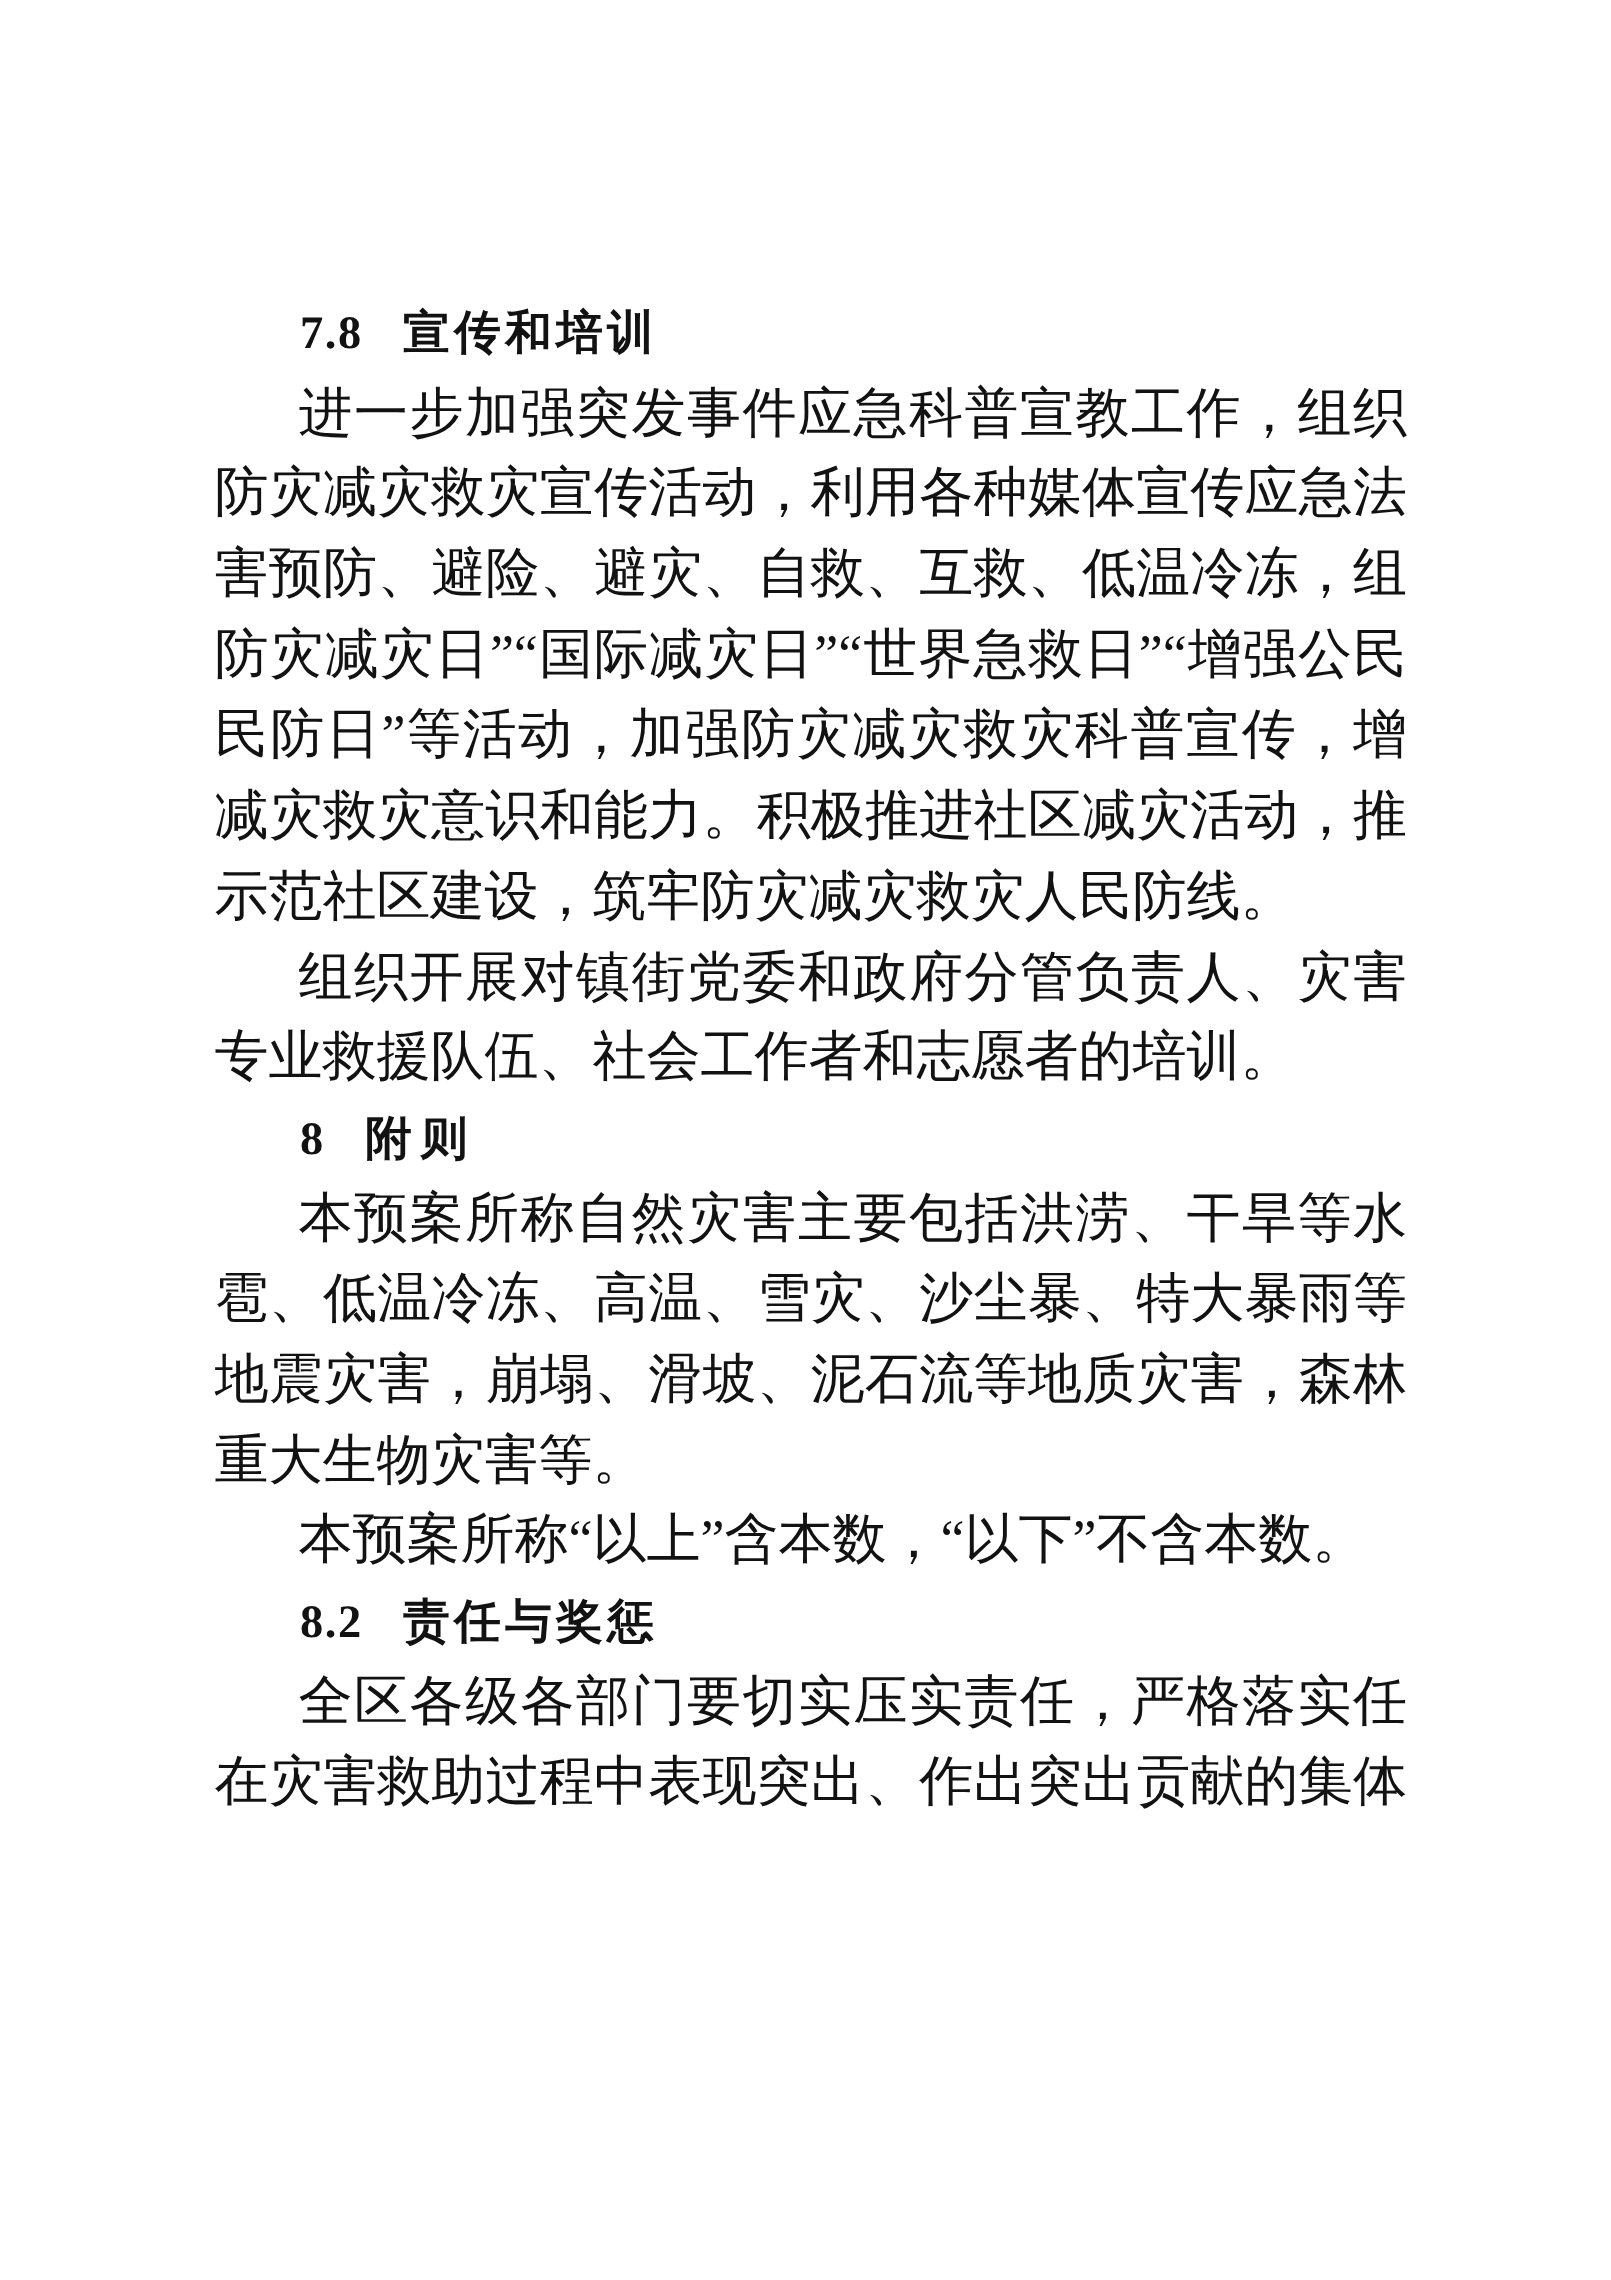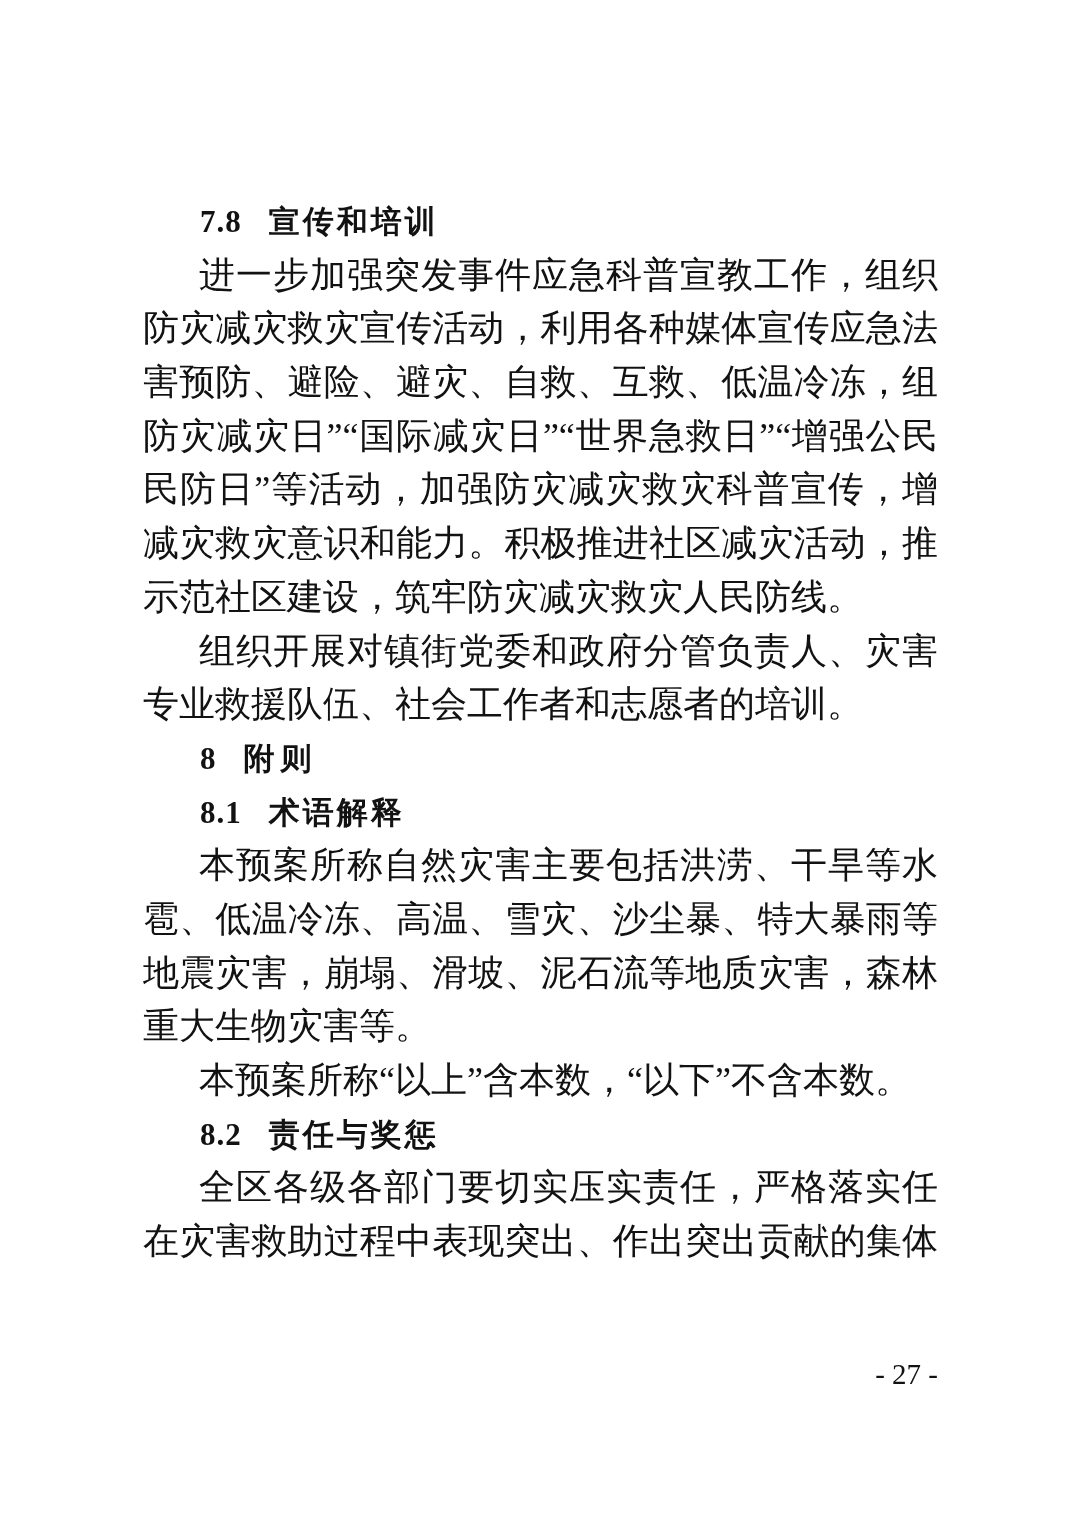--- a/index.html
+++ b/index.html
@@ -95,23 +95,20 @@
 
     <div>
       <div class="row body-line fill indent">组织开展对镇街党委和政府分管负责人、灾害管理人员和</div>
       <div class="row body-line end">专业救援队伍、社会工作者和志愿者的培训。</div>
     </div>
 
     <div class="row heading h1">
       <span class="h-num">8</span><span class="h-title">附则</span>
     </div>
 
-    <div class="row heading h2">
-      <span class="h-num">8.1</span><span class="h-title">术语解释</span>
-    </div>
 
     <div>
       <div class="row body-line fill indent">本预案所称自然灾害主要包括洪涝、干旱等水旱灾害，风</div>
       <div class="row body-line fill">雹、低温冷冻、高温、雪灾、沙尘暴、特大暴雨等气象灾害，</div>
       <div class="row body-line fill">地震灾害，崩塌、滑坡、泥石流等地质灾害，森林草原火灾和</div>
       <div class="row body-line end">重大生物灾害等。</div>
     </div>
 
     <div>
       <div class="row body-line end indent">本预案所称“以上”含本数，“以下”不含本数。</div>
@@ -121,14 +118,13 @@
       <span class="h-num">8.2</span><span class="h-title">责任与奖惩</span>
     </div>
 
     <div>
       <div class="row body-line fill indent">全区各级各部门要切实压实责任，严格落实任务要求，对</div>
       <div class="row body-line fill">在灾害救助过程中表现突出、作出突出贡献的集体和个人，按</div>
     </div>
 
   </div>
 
-  <div class="page-number">- 27 -</div>
 </div>
 
 </body></html>

